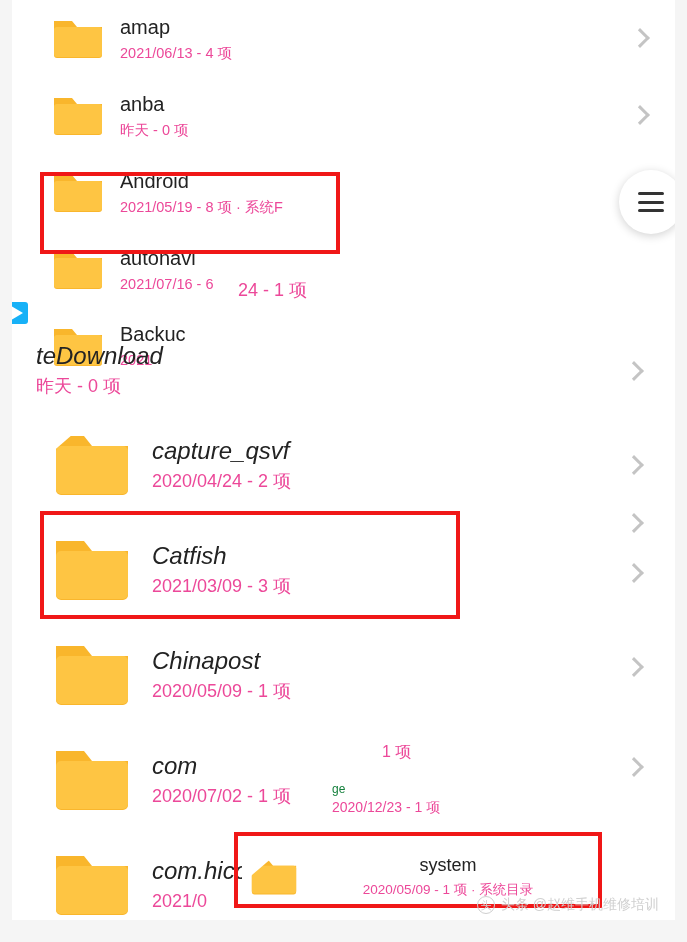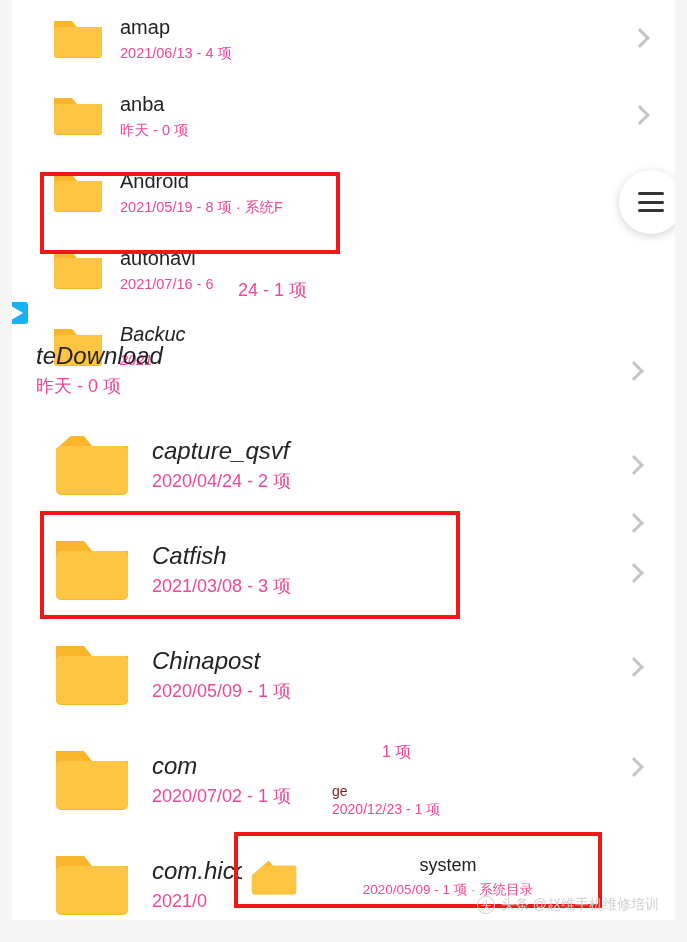--- a/index.html
+++ b/index.html
@@ -197,21 +197,21 @@
               <path d="M5 4 L17 11 L5 18 Z" fill="#fff"></path>
             </svg>
         </div>
       </div>
       <div class="row-text">
         <div class="row-title">autonavi</div>
         <div class="row-sub">2021/07/16 - 6</div>
       </div>
     </div>
 
-    <div class="row" style="padding-bottom:6px;font-style:italic;">
+    <div class="row" style="padding-bottom:6px;">
       <div class="folder-icon">
         <svg class="folder-svg" viewBox="0 0 52 42">
             <path class="folder-tab" d="M2 4 h18 l5 6 h25 v28 a3 3 0 0 1 -3 3 H5 a3 3 0 0 1 -3 -3 Z"></path>
             <rect class="folder-body" x="2" y="10" width="48" height="30" rx="3"></rect>
           </svg>
       </div>
       <div class="row-text">
         <div class="row-title">Backuc</div>
         <div class="row-sub">2021</div>
       </div>
@@ -251,21 +251,21 @@
 
   <div class="big-row" style="top:535px;">
     <div class="big-folder">
       <svg class="folder-svg" viewBox="0 0 80 68" style="position:absolute;inset:0;">
           <path class="folder-tab" d="M4 6 h28 l8 10 h36 v44 a5 5 0 0 1 -5 5 H9 a5 5 0 0 1 -5 -5 Z"></path>
           <rect class="folder-body" x="4" y="16" width="72" height="48" rx="5"></rect>
         </svg>
     </div>
     <div class="row-text">
       <div class="row-title">Catfish</div>
-      <div class="row-sub">2021/03/08 - 3 项</div>
+      <div class="row-sub">2021/03/09 - 3 项</div>
     </div>
   </div>
   <div class="chevron" style="position:absolute; right:24px; top:516px;"></div>
   <div class="chevron" style="position:absolute; right:24px; top:566px;"></div>
 
   <div class="big-row" style="top:640px;">
     <div class="big-folder">
       <svg class="folder-svg" viewBox="0 0 80 68" style="position:absolute;inset:0;">
           <path class="folder-tab" d="M4 6 h28 l8 10 h36 v44 a5 5 0 0 1 -5 5 H9 a5 5 0 0 1 -5 -5 Z"></path>
           <rect class="folder-body" x="4" y="16" width="72" height="48" rx="5"></rect>
@@ -303,21 +303,21 @@
       <div class="row-title">com.hicorerMS</div>
       <div class="row-sub">2021/0</div>
     </div>
   </div>
 
   <div class="popup" style="left:370px; top:742px; background:transparent;">
     <div class="row-sub" style="font-size:16px;">1 项</div>
   </div>
   <div class="popup" style="left:320px; top:782px; background:transparent;">
     <div class="row-text">
-      <div class="row-sub" style="font-size:14px;color:#7f1d1d;">ge</div>
+      <div class="row-sub" style="font-size:12px;color:#15803d;">ge</div>
       <div class="row-sub" style="font-size:14px;">2020/12/23 - 1 项</div>
     </div>
   </div>
 
   <div class="popup" style="left:230px; top:840px; width:350px; padding:14px 8px; z-index:40;text-align:center;">
     <div class="small-folder" style="position:relative;">
       <svg class="folder-svg" viewBox="0 0 52 42">
           <path class="folder-tab" d="M2 4 h18 l5 6 h25 v28 a3 3 0 0 1 -3 3 H5 a3 3 0 0 1 -3 -3 Z"></path>
           <rect class="folder-body" x="2" y="10" width="48" height="30" rx="3"></rect>
         </svg>

